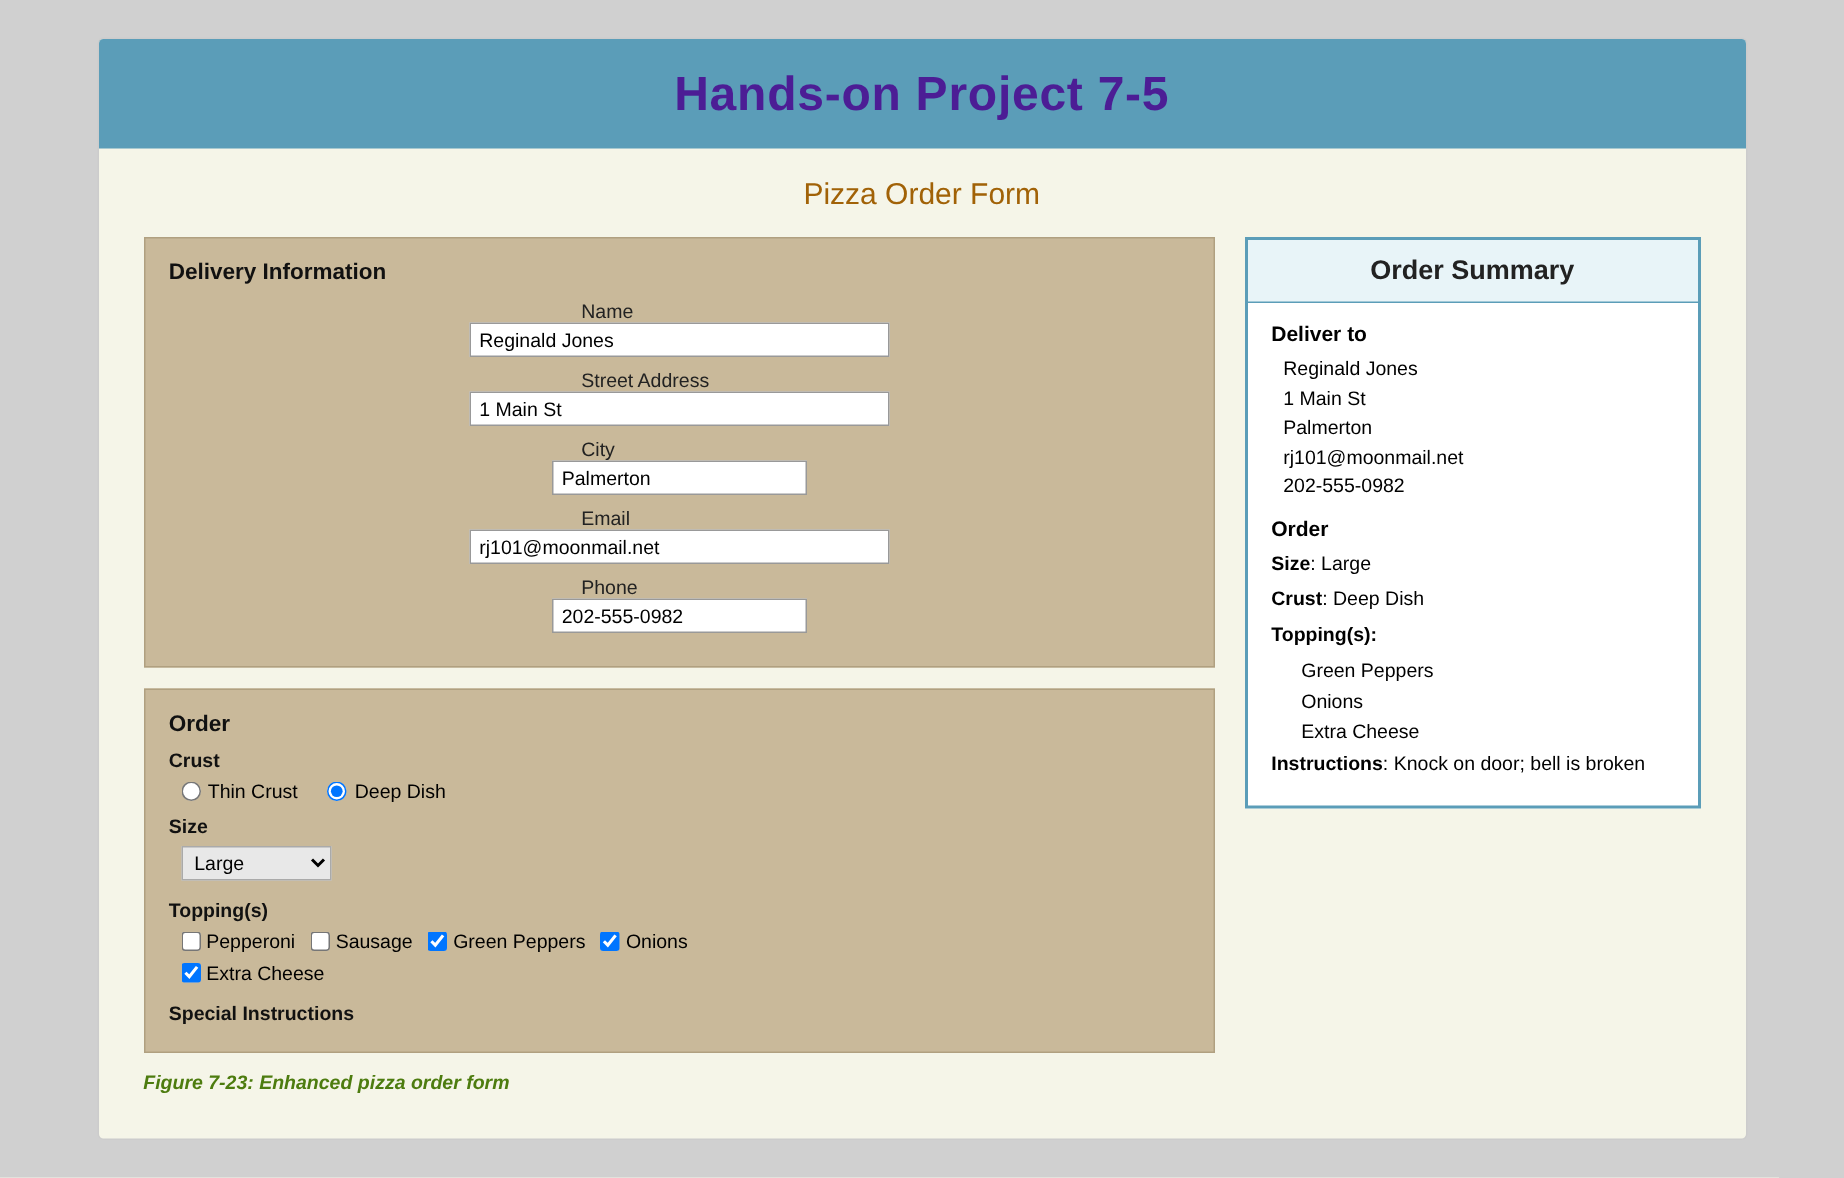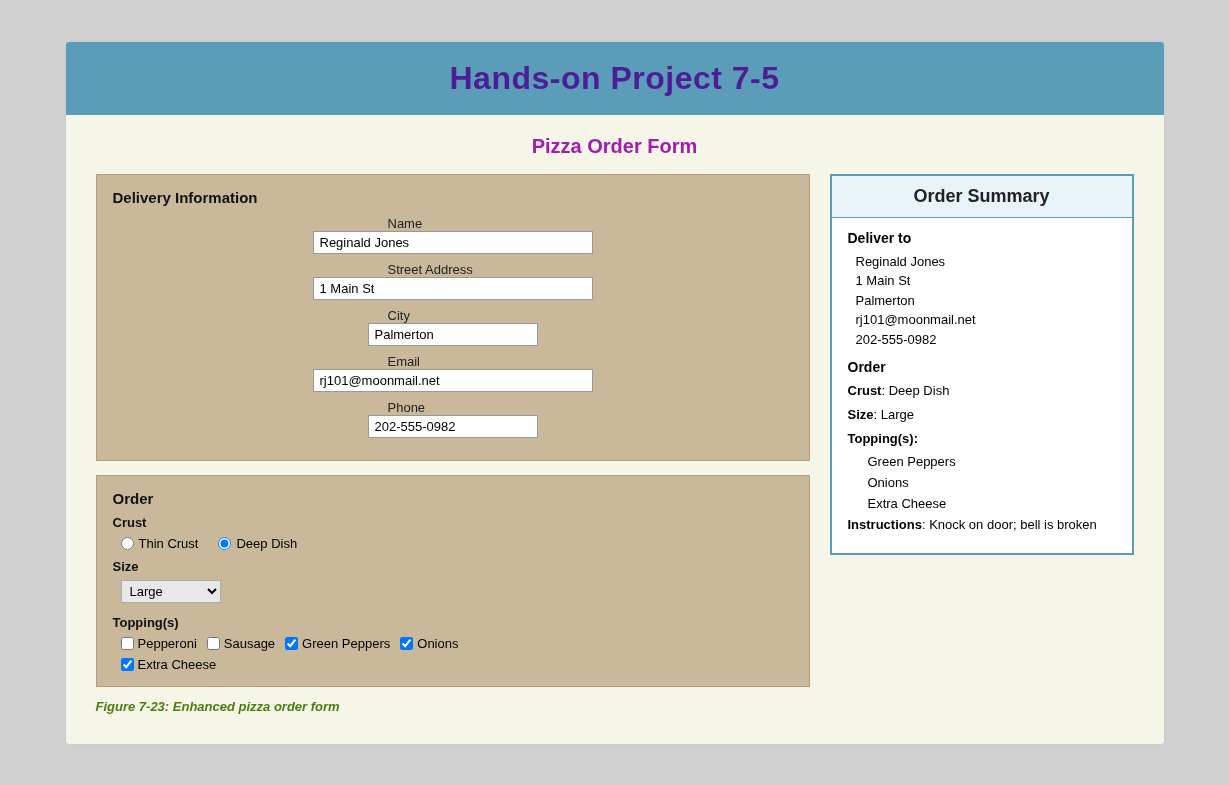--- a/index.html
+++ b/index.html
@@ -28,23 +28,23 @@
       font-size: 32px;
       font-weight: bold;
       letter-spacing: 0.5px;
     }
     .page-content {
       padding: 20px 30px 30px 30px;
     }
     .form-title {
       text-align: center;
       font-size: 20px;
-      font-weight: bold;
+      font-weight: normal;
       margin-bottom: 16px;
-      color: #a21caf;
+      color: #a16207;
     }
     .main-layout {
       display: flex;
       gap: 20px;
       align-items: flex-start;
       margin-top: 12px;
     }
     .left-col {
       flex: 1;
     }
@@ -289,40 +289,41 @@
               <span>Onions</span>
             </label>
           </div>
           <div class="second-toppings-row">
             <label class="checkbox-item">
               <input type="checkbox" name="topping" value="extracheese" checked="" style="">
               <span>Extra Cheese</span>
             </label>
           </div>
 
+          <div class="special-instructions-label">Special Instructions</div>
         </div>
       </div>
 
       <div class="right-col">
         <div class="order-summary-box">
           <div class="summary-title">Order Summary</div>
 
           <div class="summary-section-label">Deliver to</div>
           <div class="summary-line">Reginald Jones</div>
           <div class="summary-line">1 Main St</div>
           <div class="summary-line">Palmerton</div>
           <div class="summary-line">rj101@moonmail.net</div>
           <div class="summary-line">202-555-0982</div>
 
           <div class="summary-section-label">Order</div>
           <div class="summary-order-line">
+            <span class="bold">Size</span>: Large
+          </div>
+          <div class="summary-order-line">
             <span class="bold">Crust</span>: Deep Dish
-          </div>
-          <div class="summary-order-line">
-            <span class="bold">Size</span>: Large
           </div>
           <div class="summary-order-line">
             <span class="bold">Topping(s):</span>
           </div>
           <div class="summary-topping-list">
             <div>Green Peppers</div>
             <div>Onions</div>
             <div>Extra Cheese</div>
           </div>
           <div class="summary-order-line">

